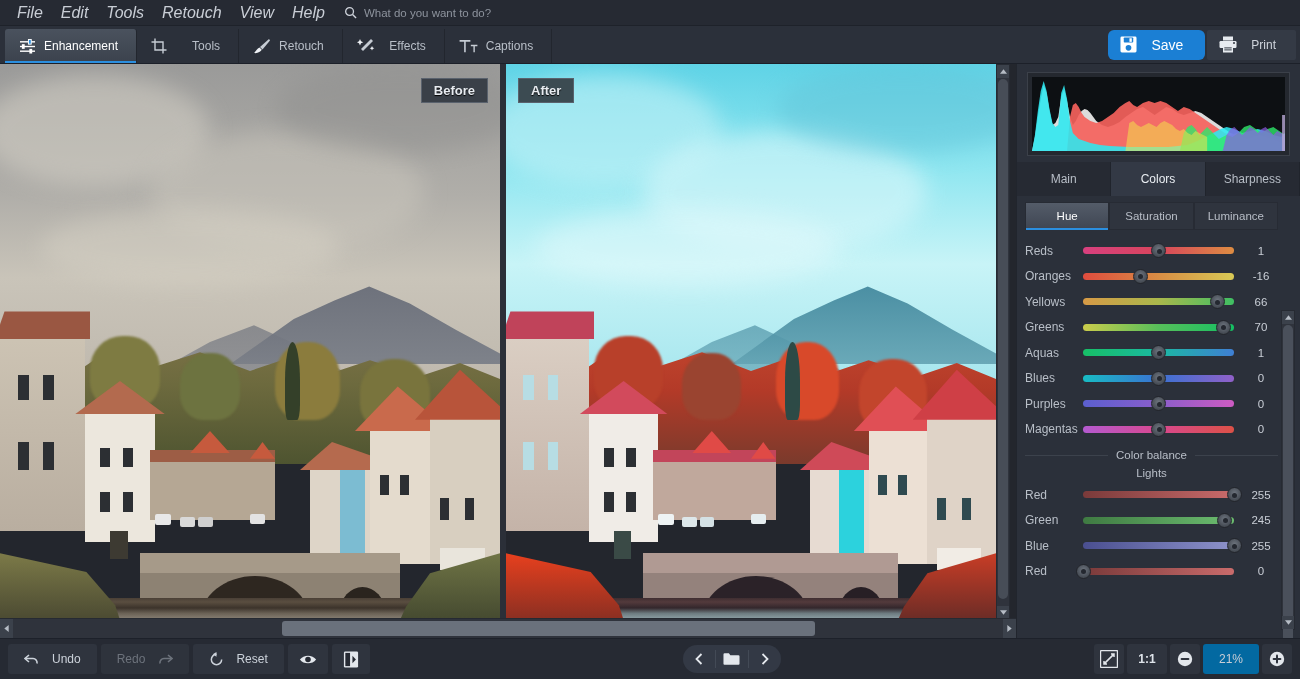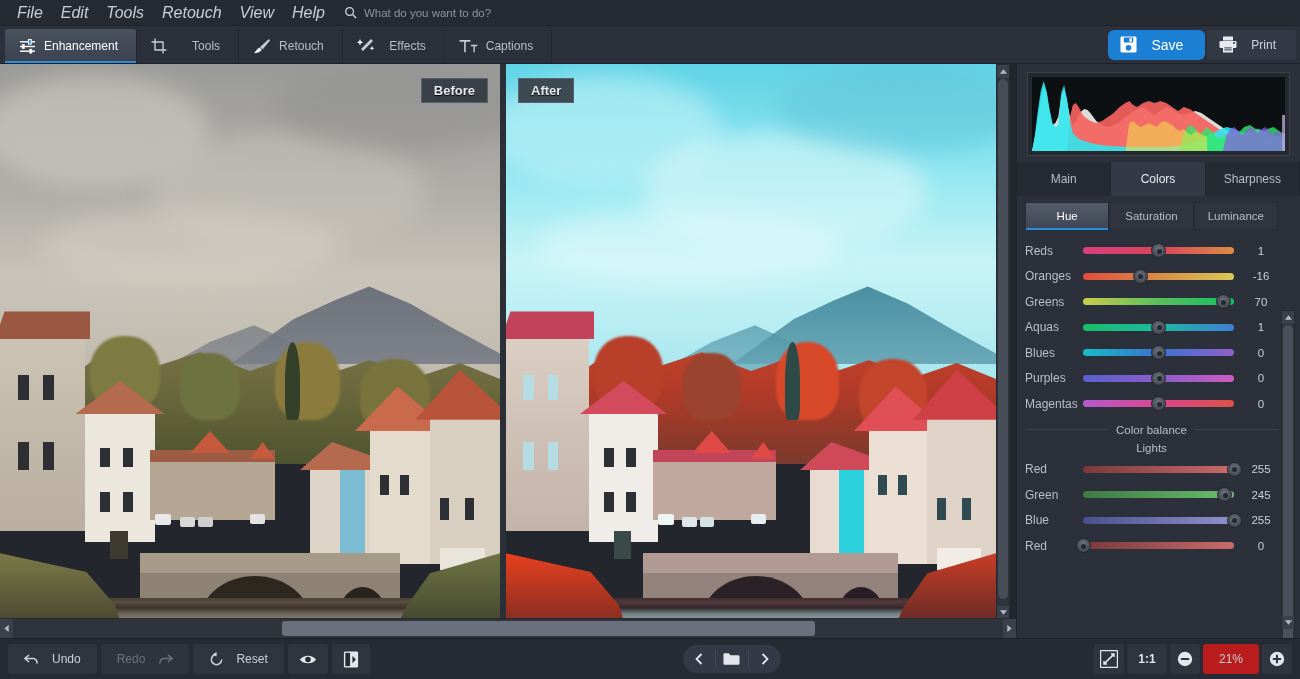--- a/index.html
+++ b/index.html
@@ -164,21 +164,21 @@
     display:flex; align-items:center; gap:12px; height:30px; padding:0 16px;
     background:#2f343e; border-radius:3px; cursor:pointer; color:#ccd2da; font-size:12px;
   }
   .bbtn.dim { color:#6d737c; background:#2e333c; }
   .bbtn.icononly { padding:0 11px; gap:0; }
   .pillnav { display:flex; align-items:center; background:#333945; border-radius:15px; height:28px; overflow:hidden; }
   .pillnav .seg { display:flex; align-items:center; justify-content:center; width:32px; height:28px; cursor:pointer; }
   .pillnav .sep { width:1px; height:18px; background:#434a56; }
   .zgroup { display:flex; align-items:center; gap:3px; }
   .zbtn { width:30px; height:30px; display:flex; align-items:center; justify-content:center; background:#2f343e; border-radius:3px; cursor:pointer; }
-  .zlabel { min-width:56px; height:30px; display:flex; align-items:center; justify-content:center; background:#b91c1c; border-radius:3px; font-size:12px; color:#c9ced6; }
+  .zlabel { min-width:56px; height:30px; display:flex; align-items:center; justify-content:center; background:#0369a1; border-radius:3px; font-size:12px; color:#c9ced6; }
   .ratio { min-width:40px; height:30px; display:flex; align-items:center; justify-content:center; background:#2f343e; border-radius:3px; font-size:12px; font-weight:bold; color:#dfe4ea; cursor:pointer; }
   .spacer { flex:1; }
   svg { display:block; }
 </style>
 </head>
 <body>
 
 <div class="app">
 
   <div class="menubar">
@@ -501,20 +501,28 @@
             </div>
             <div class="srow">
               <div class="sname">Oranges</div>
               <div class="strack">
                 <div class="sfill" style="background:linear-gradient(90deg, #e04c3e 0%, #d88d44 50%, #d8c955 100%)"></div>
                 <div class="sknob" style="left:38%"></div>
               </div>
               <div class="sval">-16</div>
             </div>
             <div class="srow">
+              <div class="sname">Yellows</div>
+              <div class="strack">
+                <div class="sfill" style="background:linear-gradient(90deg, #d79a46 0%, #aab84c 50%, #3fbf63 100%)"></div>
+                <div class="sknob" style="left:89%"></div>
+              </div>
+              <div class="sval">66</div>
+            </div>
+            <div class="srow">
               <div class="sname">Greens</div>
               <div class="strack">
                 <div class="sfill" style="background:linear-gradient(90deg, #cbcc4b 0%, #57bf5a 50%, #14bf63 100%)"></div>
                 <div class="sknob" style="left:93%"></div>
               </div>
               <div class="sval">70</div>
             </div>
             <div class="srow">
               <div class="sname">Aquas</div>
               <div class="strack">

